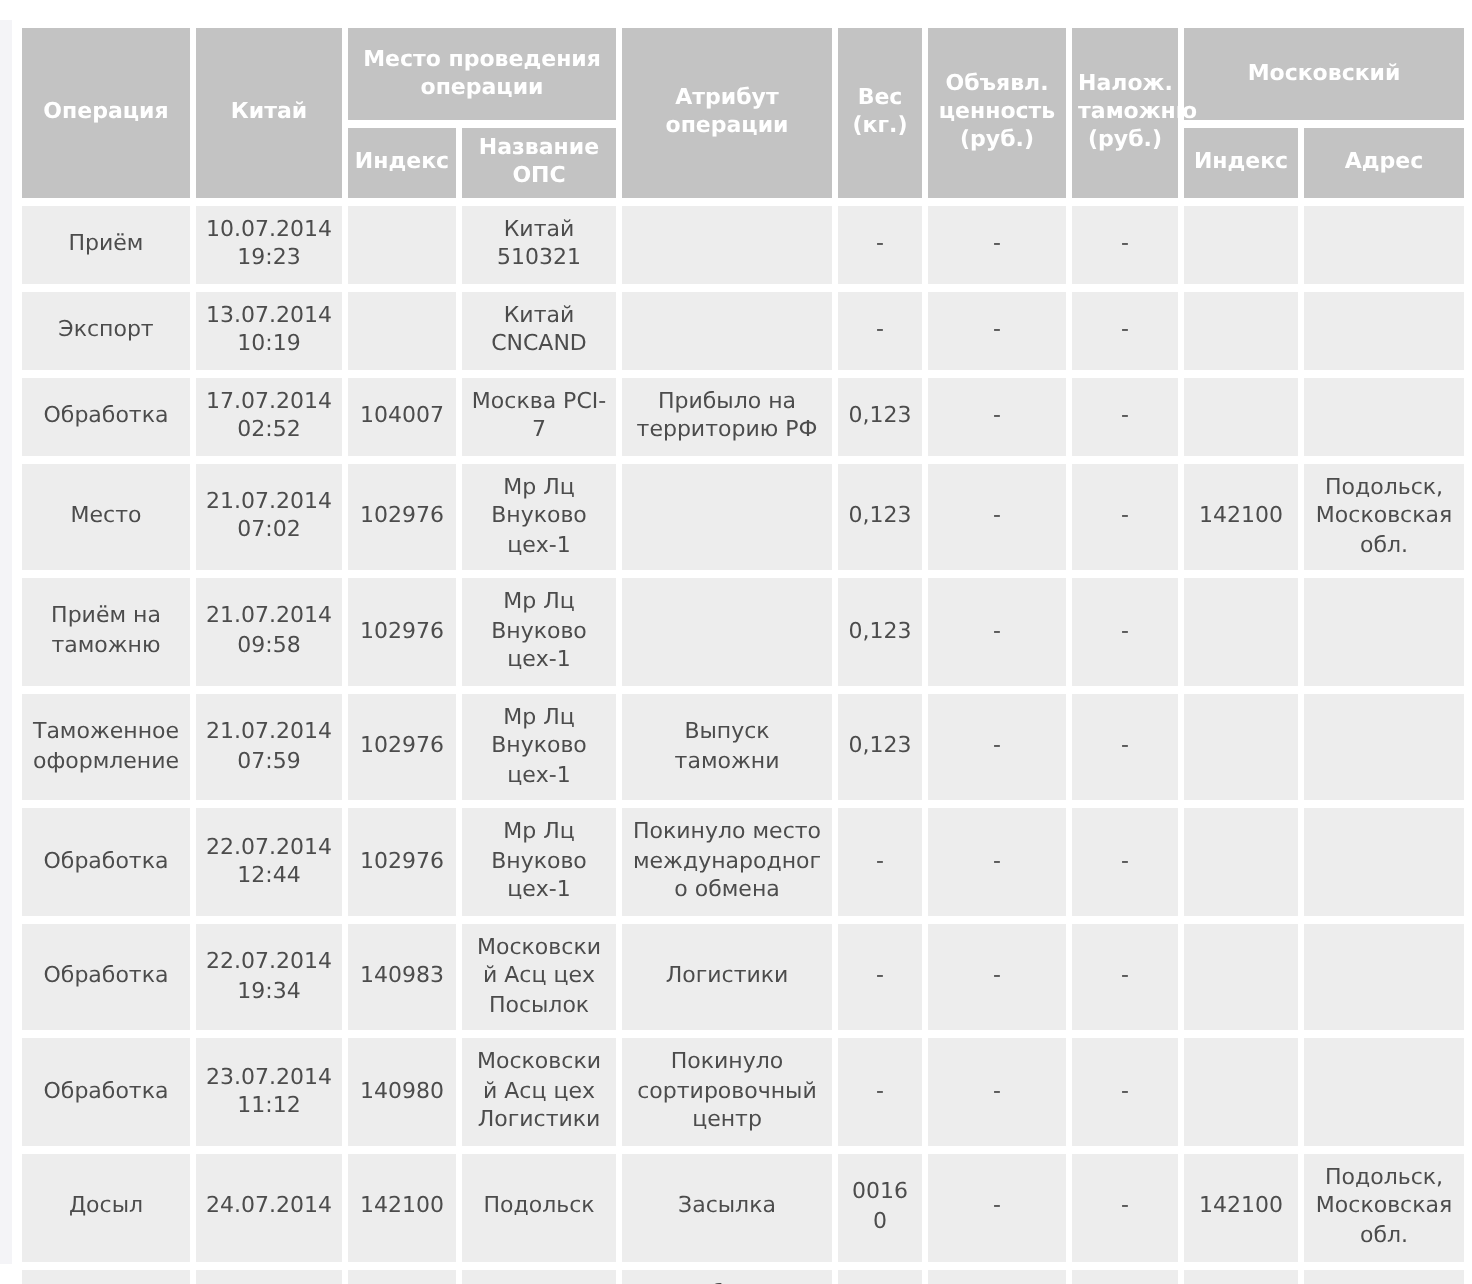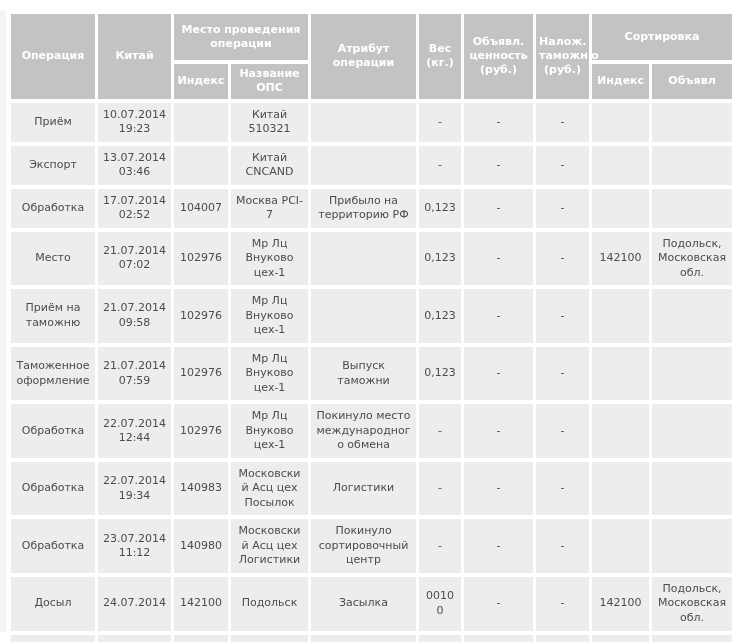--- a/index.html
+++ b/index.html
@@ -55,27 +55,27 @@
     </colgroup>
     <thead>
       <tr>
         <th rowspan="2">Операция</th>
         <th rowspan="2">Китай</th>
         <th colspan="2">Место проведения операции</th>
         <th rowspan="2">Атрибут операции</th>
         <th rowspan="2">Вес (кг.)</th>
         <th rowspan="2">Объявл. ценность (руб.)</th>
         <th rowspan="2">Налож. таможню (руб.)</th>
-        <th colspan="2">Сортировка</th>
+        <th colspan="2">Московский</th>
       </tr>
       <tr>
         <th>Индекс</th>
         <th>Название ОПС</th>
         <th>Индекс</th>
-        <th>Объявл</th>
+        <th>Адрес</th>
       </tr>
     </thead>
     <tbody>
     <tr>
       <td>Приём</td>
       <td>
         <span class="dateline">10.07.2014</span>
         <span class="dateline">19:23</span>
       </td>
       <td></td>
@@ -85,21 +85,21 @@
       <td>-</td>
       <td>-</td>
       <td></td>
       <td></td>
     </tr>
 
     <tr>
       <td>Экспорт</td>
       <td>
         <span class="dateline">13.07.2014</span>
-        <span class="dateline">03:46</span>
+        <span class="dateline">10:19</span>
       </td>
       <td></td>
       <td>Китай CNCAND</td>
       <td></td>
       <td>-</td>
       <td>-</td>
       <td>-</td>
       <td></td>
       <td></td>
     </tr>
@@ -218,21 +218,21 @@
 
     <tr>
       <td>Досыл</td>
       <td>
         <span class="dateline">24.07.2014</span>
         <span class="dateline"></span>
       </td>
       <td>142100</td>
       <td>Подольск</td>
       <td>Засылка</td>
-      <td>00100</td>
+      <td>00160</td>
       <td>-</td>
       <td>-</td>
       <td>142100</td>
       <td>Подольск, Московская обл.</td>
     </tr>
 
     <tr>
       <td>Обработка</td>
       <td>
         <span class="dateline">24.07.2014</span>

